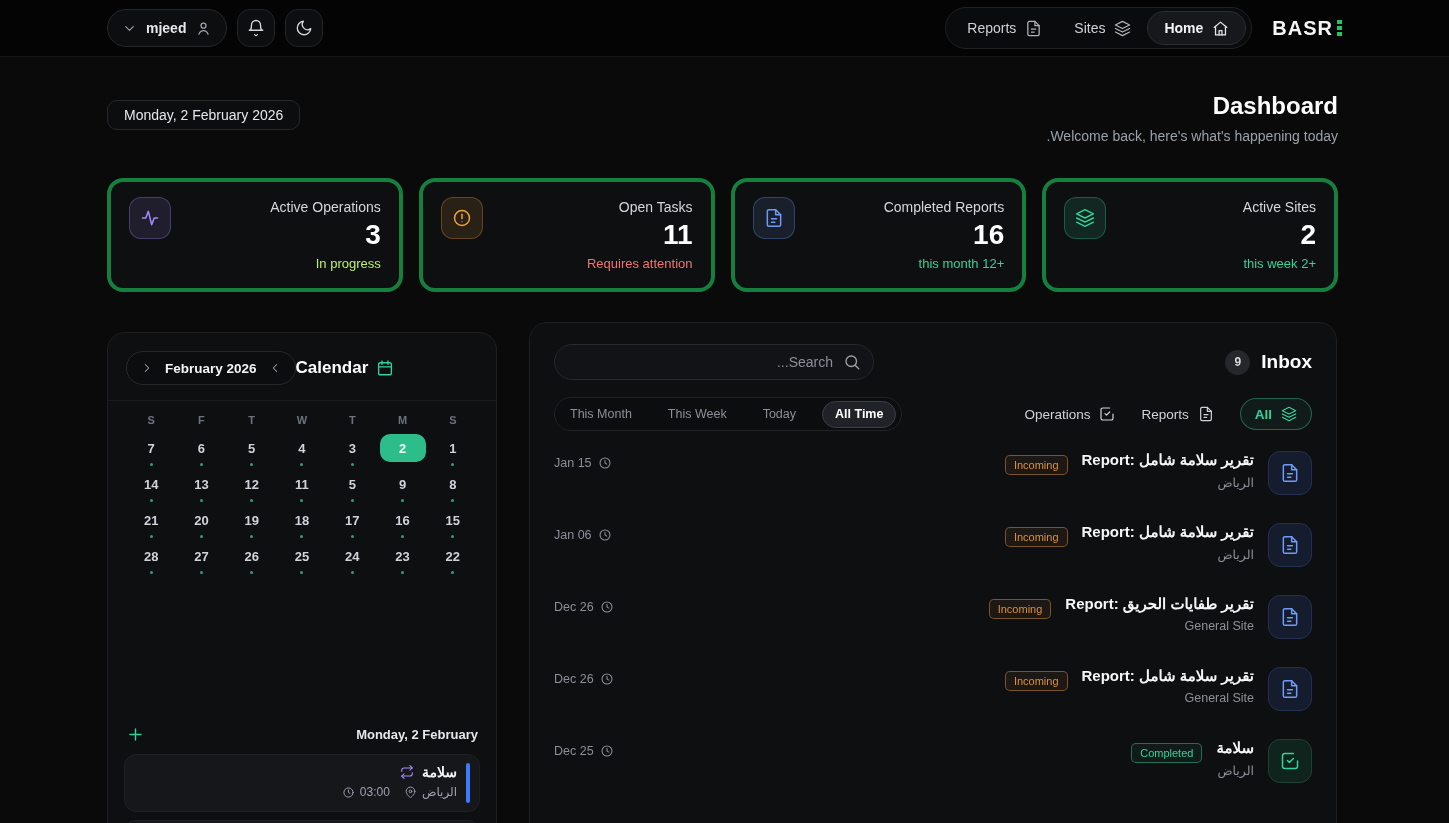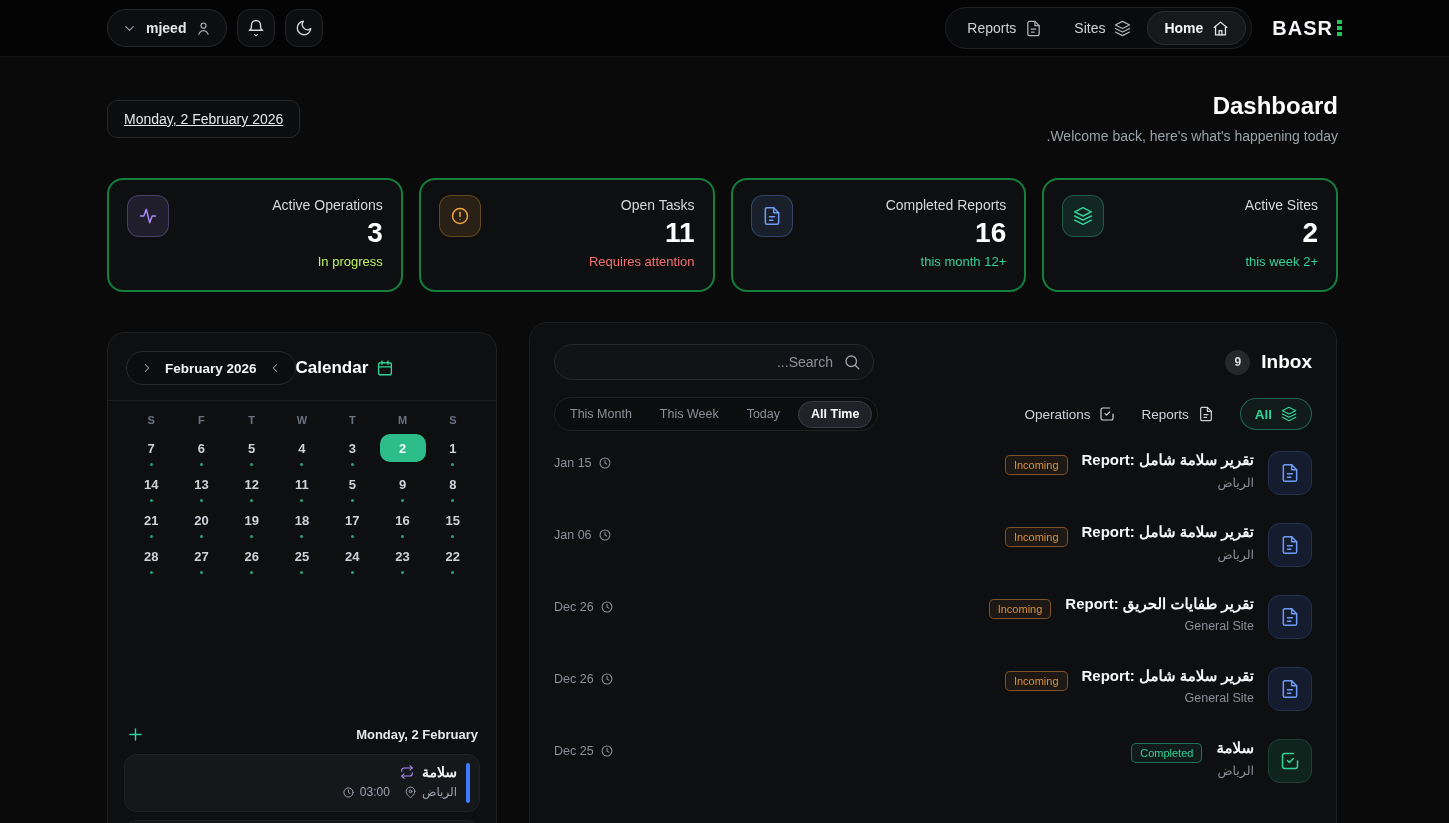--- a/index.html
+++ b/index.html
@@ -33,31 +33,31 @@
     display:flex; align-items:center; gap:9px; height:34px; padding:0 16px;
     border-radius:17px; color:#cdd2d8; font-size:14px; cursor:pointer;
   }
   .nav-item.active { background:#17181b; border:1px solid #2b2d31; color:#f3f4f6; font-weight:700; }
   .logo { display:flex; align-items:center; gap:4px; cursor:pointer; }
   .logo-text { font-size:20px; font-weight:800; letter-spacing:1px; color:#f5f6f7; }
   .logo-bars { display:flex; flex-direction:column; gap:2px; }
   .logo-bars i { display:block; width:5px; height:4px; background:#21c45d; }
   
   .date-pill {
-    position:absolute; top:100px; left:107px; height:38px; padding:0 16px;
+    position:absolute; top:100px; left:107px; height:30px; padding:0 16px;
     display:flex; align-items:center; background:#0c0d0e; border:1px solid #26282b;
-    border-radius:10px; font-size:14px; color:#e5e7eb;text-decoration:underline;
+    border-radius:10px; font-size:14px; color:#e5e7eb;
   }
   .dash-head { position:absolute; top:92px; right:111px; text-align:right; }
   .dash-title { font-size:24px; font-weight:800; color:#ffffff; }
   .dash-sub { margin-top:8px; font-size:14px; color:#9aa1a9; }
   
   .stats { position:absolute; top:178px; left:107px; right:111px; display:flex; gap:16px; }
   .stat-card {
-    flex:1; height:114px; background:#0e0f11; border:2px solid #15803d; border-radius:16px;
+    flex:1; height:114px; background:#0e0f11; border:4px solid #15803d; border-radius:16px;
     padding:15px 18px; display:flex; justify-content:space-between; cursor:pointer;
   }
   .stat-icon {
     width:42px; height:42px; border-radius:12px; display:flex; align-items:center; justify-content:center;
   }
   .stat-right { text-align:right; }
   .stat-title { font-size:14px; color:#d4d7dc; margin-top:2px; }
   .stat-value { font-size:28px; font-weight:800; color:#ffffff; margin-top:4px; }
   .stat-sub { font-size:13px; margin-top:5px; }
   
@@ -115,21 +115,21 @@
   .search-box input::placeholder { color:#8b9098; }
   .search-icon-wrap { position:absolute; right:12px; top:8px; color:#9aa0a8; }
   .inbox-title-wrap { display:flex; align-items:center; gap:11px; }
   .inbox-count {
     width:25px; height:25px; border-radius:50%; background:#26272b; color:#d6d9dd;
     font-size:12px; font-weight:700; display:flex; align-items:center; justify-content:center;
   }
   .inbox-title { font-size:19px; font-weight:800; color:#ffffff; }
   .filters { margin-top:17px; display:flex; align-items:center; justify-content:space-between; }
   .segmented {
-    display:flex; align-items:center; gap:8px; height:34px; padding:0 5px;
+    display:flex; align-items:center; gap:16px; height:34px; padding:0 5px;
     background:#0c0d0f; border:1px solid #202226; border-radius:17px;
   }
   .seg-item { font-size:12.5px; color:#8b9098; padding:0 10px; cursor:pointer; }
   .seg-item.active {
     background:#1f2227; border:1px solid #3a3e45; border-radius:14px; height:27px;
     display:flex; align-items:center; padding:0 12px; color:#ffffff; font-weight:700;
   }
   .type-filters { display:flex; align-items:center; gap:26px; }
   .type-item { display:flex; align-items:center; gap:9px; font-size:13.5px; color:#cfd3d9; cursor:pointer; }
   .type-item.pill {

